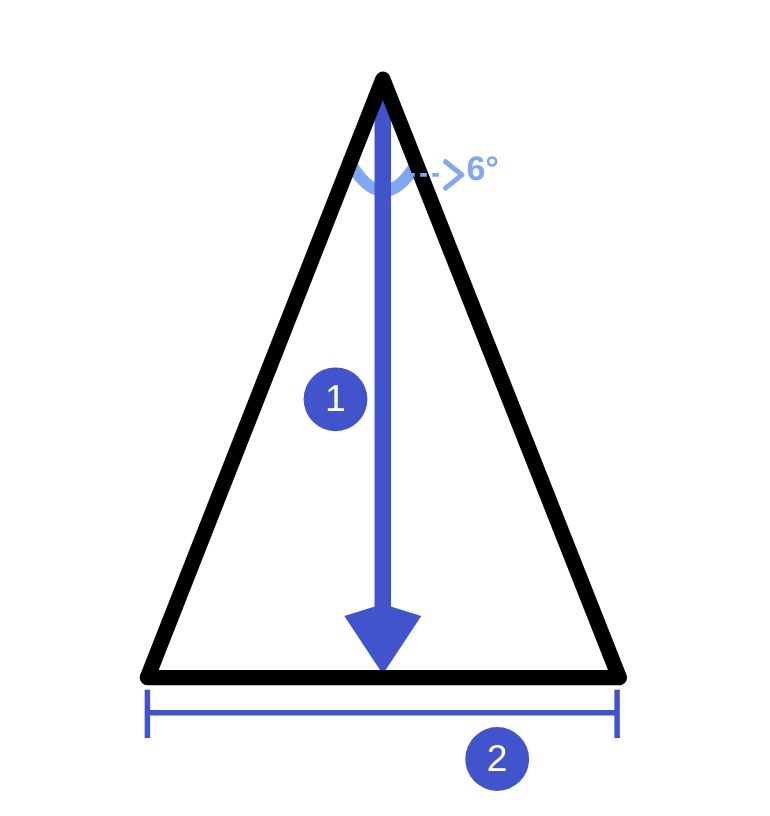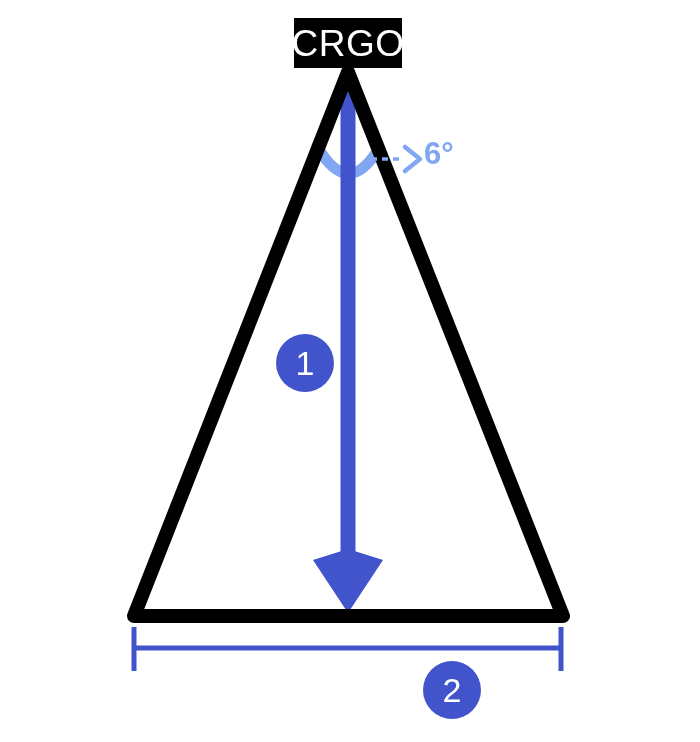--- a/index.html
+++ b/index.html
@@ -134,20 +134,19 @@
       <polyline class="angle-chevron" points="405,147 420,159 405,171"></polyline>
     </g>
 
     <g>
       <line class="dim-tick" x1="134" y1="627" x2="134" y2="671"></line>
       <line class="dim-line" x1="134" y1="648" x2="561" y2="648"></line>
       <line class="dim-tick" x1="561" y1="627" x2="561" y2="671"></line>
     </g>
   </svg>
 
-  <div class="apex-label-box">CRGO</div>
 
   <div class="angle-value">6°</div>
 
   <div class="marker-badge marker-height">1</div>
   <div class="marker-badge marker-base">2</div>
 
 </div>
 
 </body></html>

